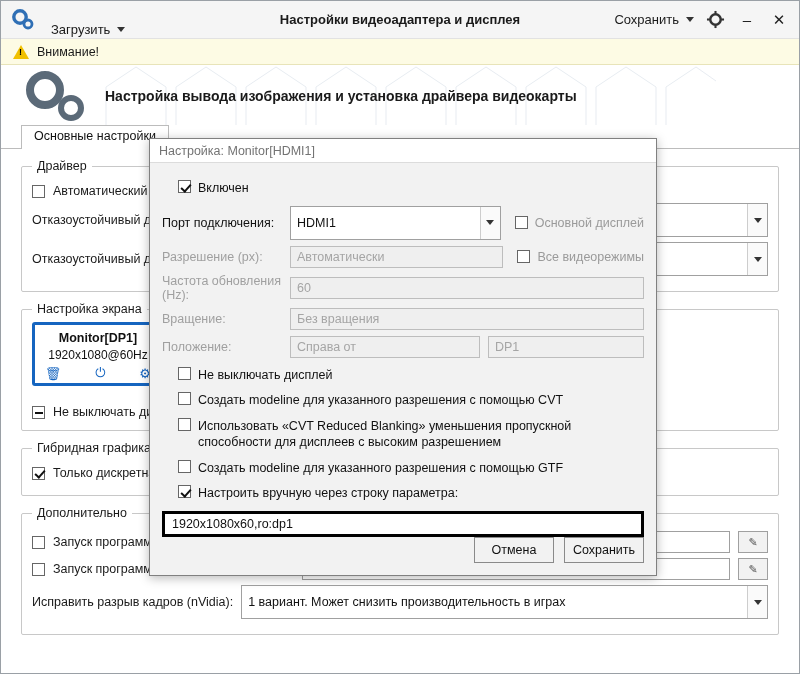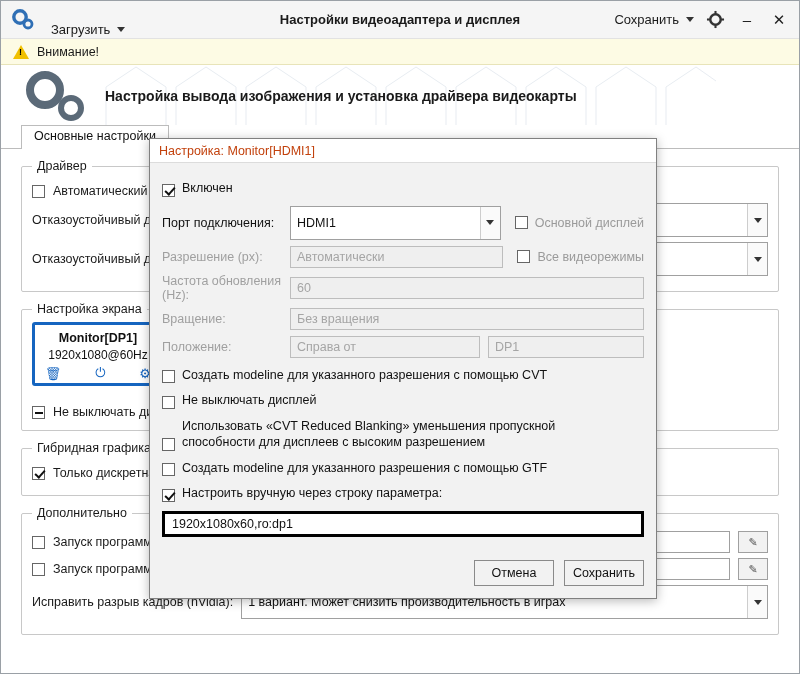--- a/index.html
+++ b/index.html
@@ -270,41 +270,41 @@
     box-shadow: 0 2px 10px rgba(0,0,0,0.28);
     z-index: 40;
   }
   .modal-head {
     height: 24px;
     background: #ffffff;
     border-bottom: 1px solid #dcdcdc;
     display: flex; align-items: center;
     padding-left: 9px;
     font-size: 12.5px;
-    color: #c2410c;
+    color: #737373;
   }
   .modal-body { padding: 8px 12px 12px 12px; }
   .mrow { display: flex; align-items: center; margin: 6px 0; }
   .mlabel { width: 128px; font-size: 12.5px; flex: none; }
   .mlabel.dim { color: #a0a0a0; }
-  .mcheck-row { display: flex; align-items: flex-end; gap: 7px; margin: 9px 0; }
+  .mcheck-row { display: flex; align-items: flex-start; gap: 7px; margin: 9px 16px; }
   .mcheck-row .lbl2 { font-size: 12.5px; line-height: 1.32; }
   .param-input {
     width: 100%;
     height: 26px;
     border: 3px solid #000000;
     background: #fff;
     display: flex; align-items: center;
     padding: 0 7px;
     font-size: 12.5px;
     margin-top: 3px;
   }
   .modal-foot {
     display: flex; justify-content: flex-end; gap: 10px;
-    margin-top: 23px;
+    margin-top: 0;
   }
   .mbtn {
     min-width: 80px; height: 26px;
     border: 1px solid #8a8a8a;
     background: #f2f2f2;
     display: flex; align-items: center; justify-content: center;
     font-size: 12.5px;
   }
 </style>
 </head>
@@ -524,25 +524,25 @@
           <div class="txt disabled" style="width:190px;">
             <span>Справа от</span>
           </div>
           <div class="txt disabled" style="flex:1;margin-left:8px;">
             <span>DP1</span>
           </div>
         </div>
 
         <div class="mcheck-row">
           <span class="cb"></span>
+          <span class="lbl2">Не выключать дисплей</span>
+        </div>
+        <div class="mcheck-row">
+          <span class="cb"></span>
           <span class="lbl2">Создать modeline для указанного разрешения с помощью CVT</span>
-        </div>
-        <div class="mcheck-row">
-          <span class="cb"></span>
-          <span class="lbl2">Не выключать дисплей</span>
         </div>
         <div class="mcheck-row">
           <span class="cb"></span>
           <span class="lbl2" style="max-width:450px;">Использовать «CVT Reduced Blanking» уменьшения пропускной способности для дисплеев с высоким разрешением</span>
         </div>
         <div class="mcheck-row">
           <span class="cb"></span>
           <span class="lbl2">Создать modeline для указанного разрешения с помощью GTF</span>
         </div>
         <div class="mcheck-row">

